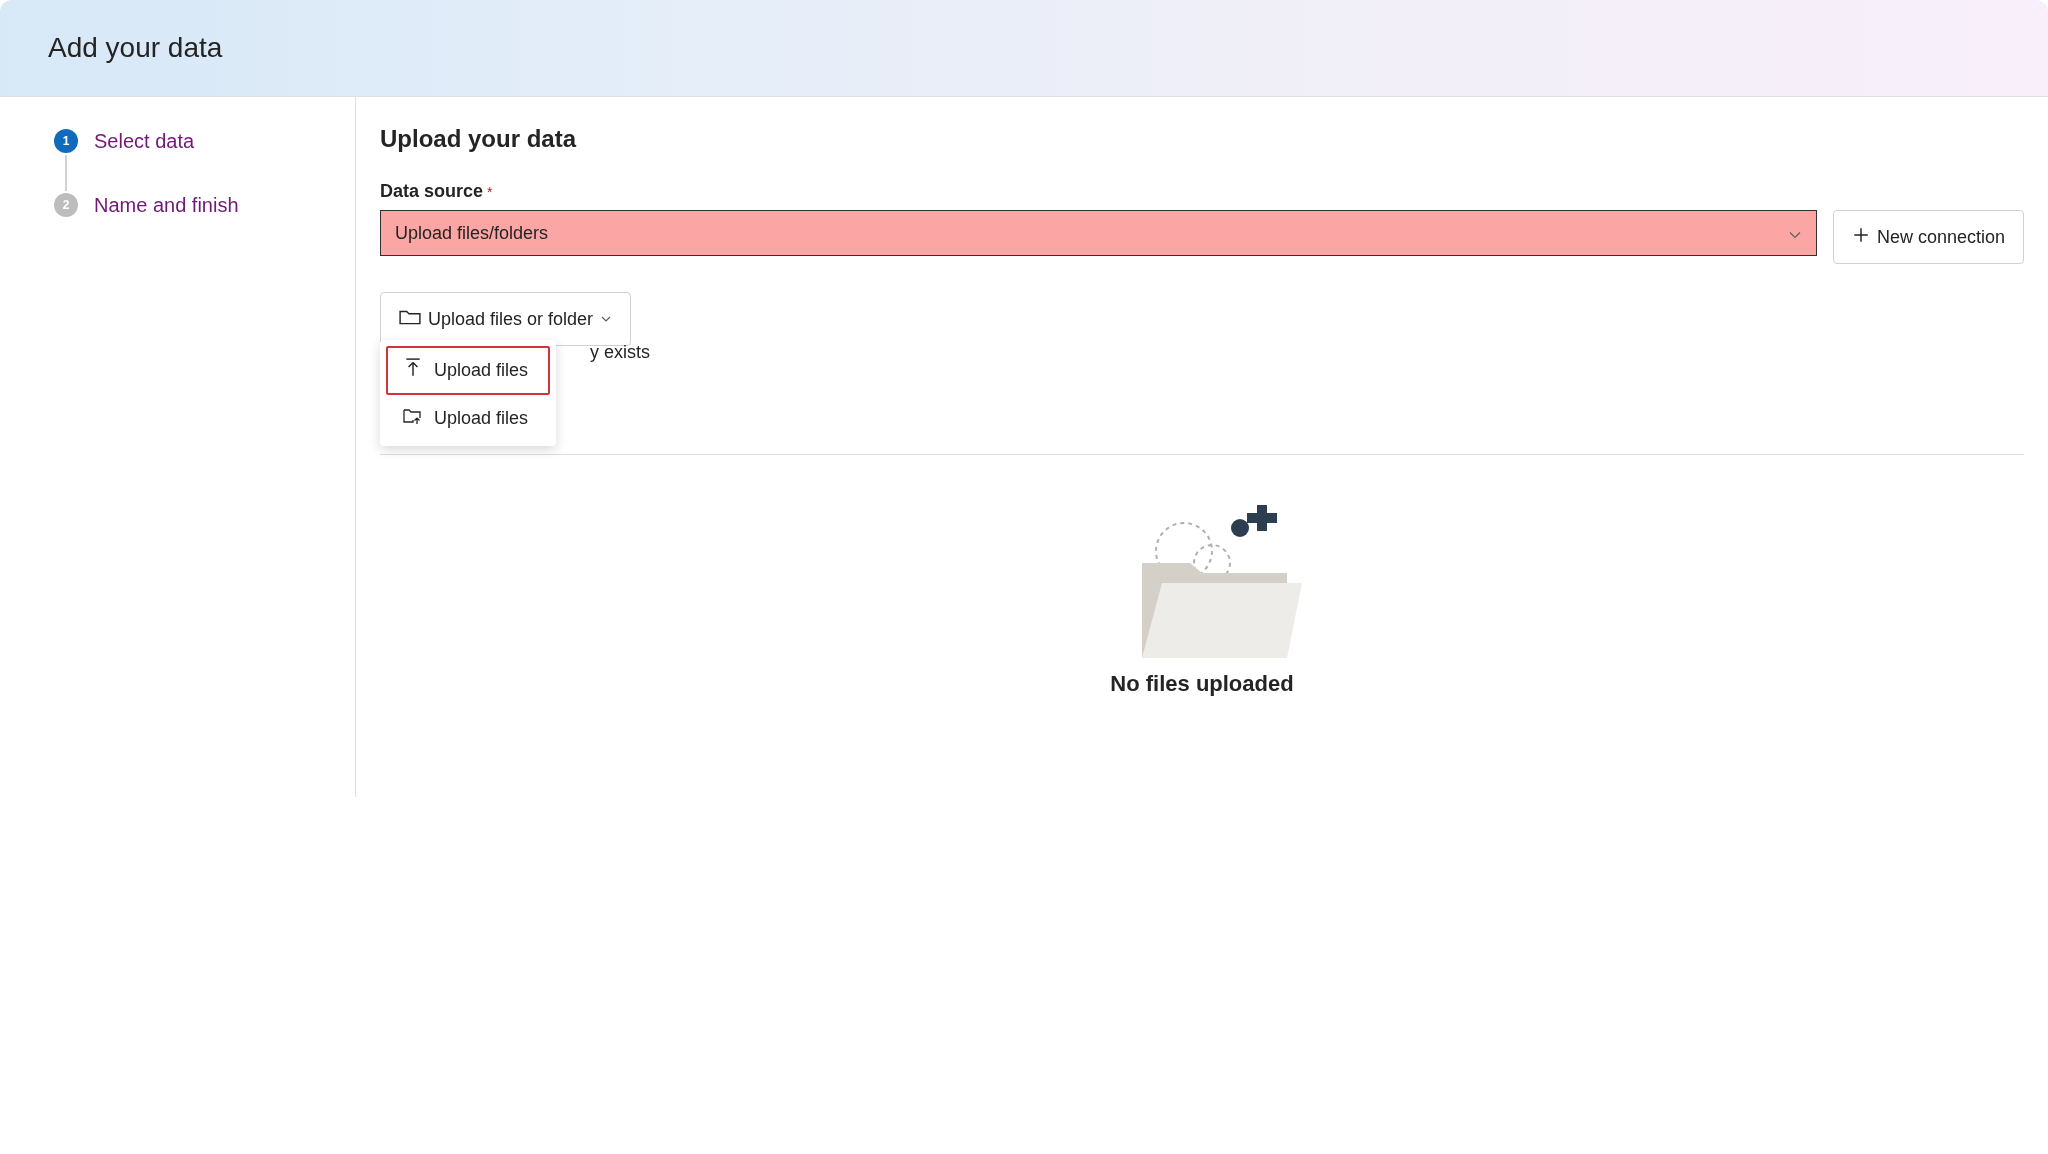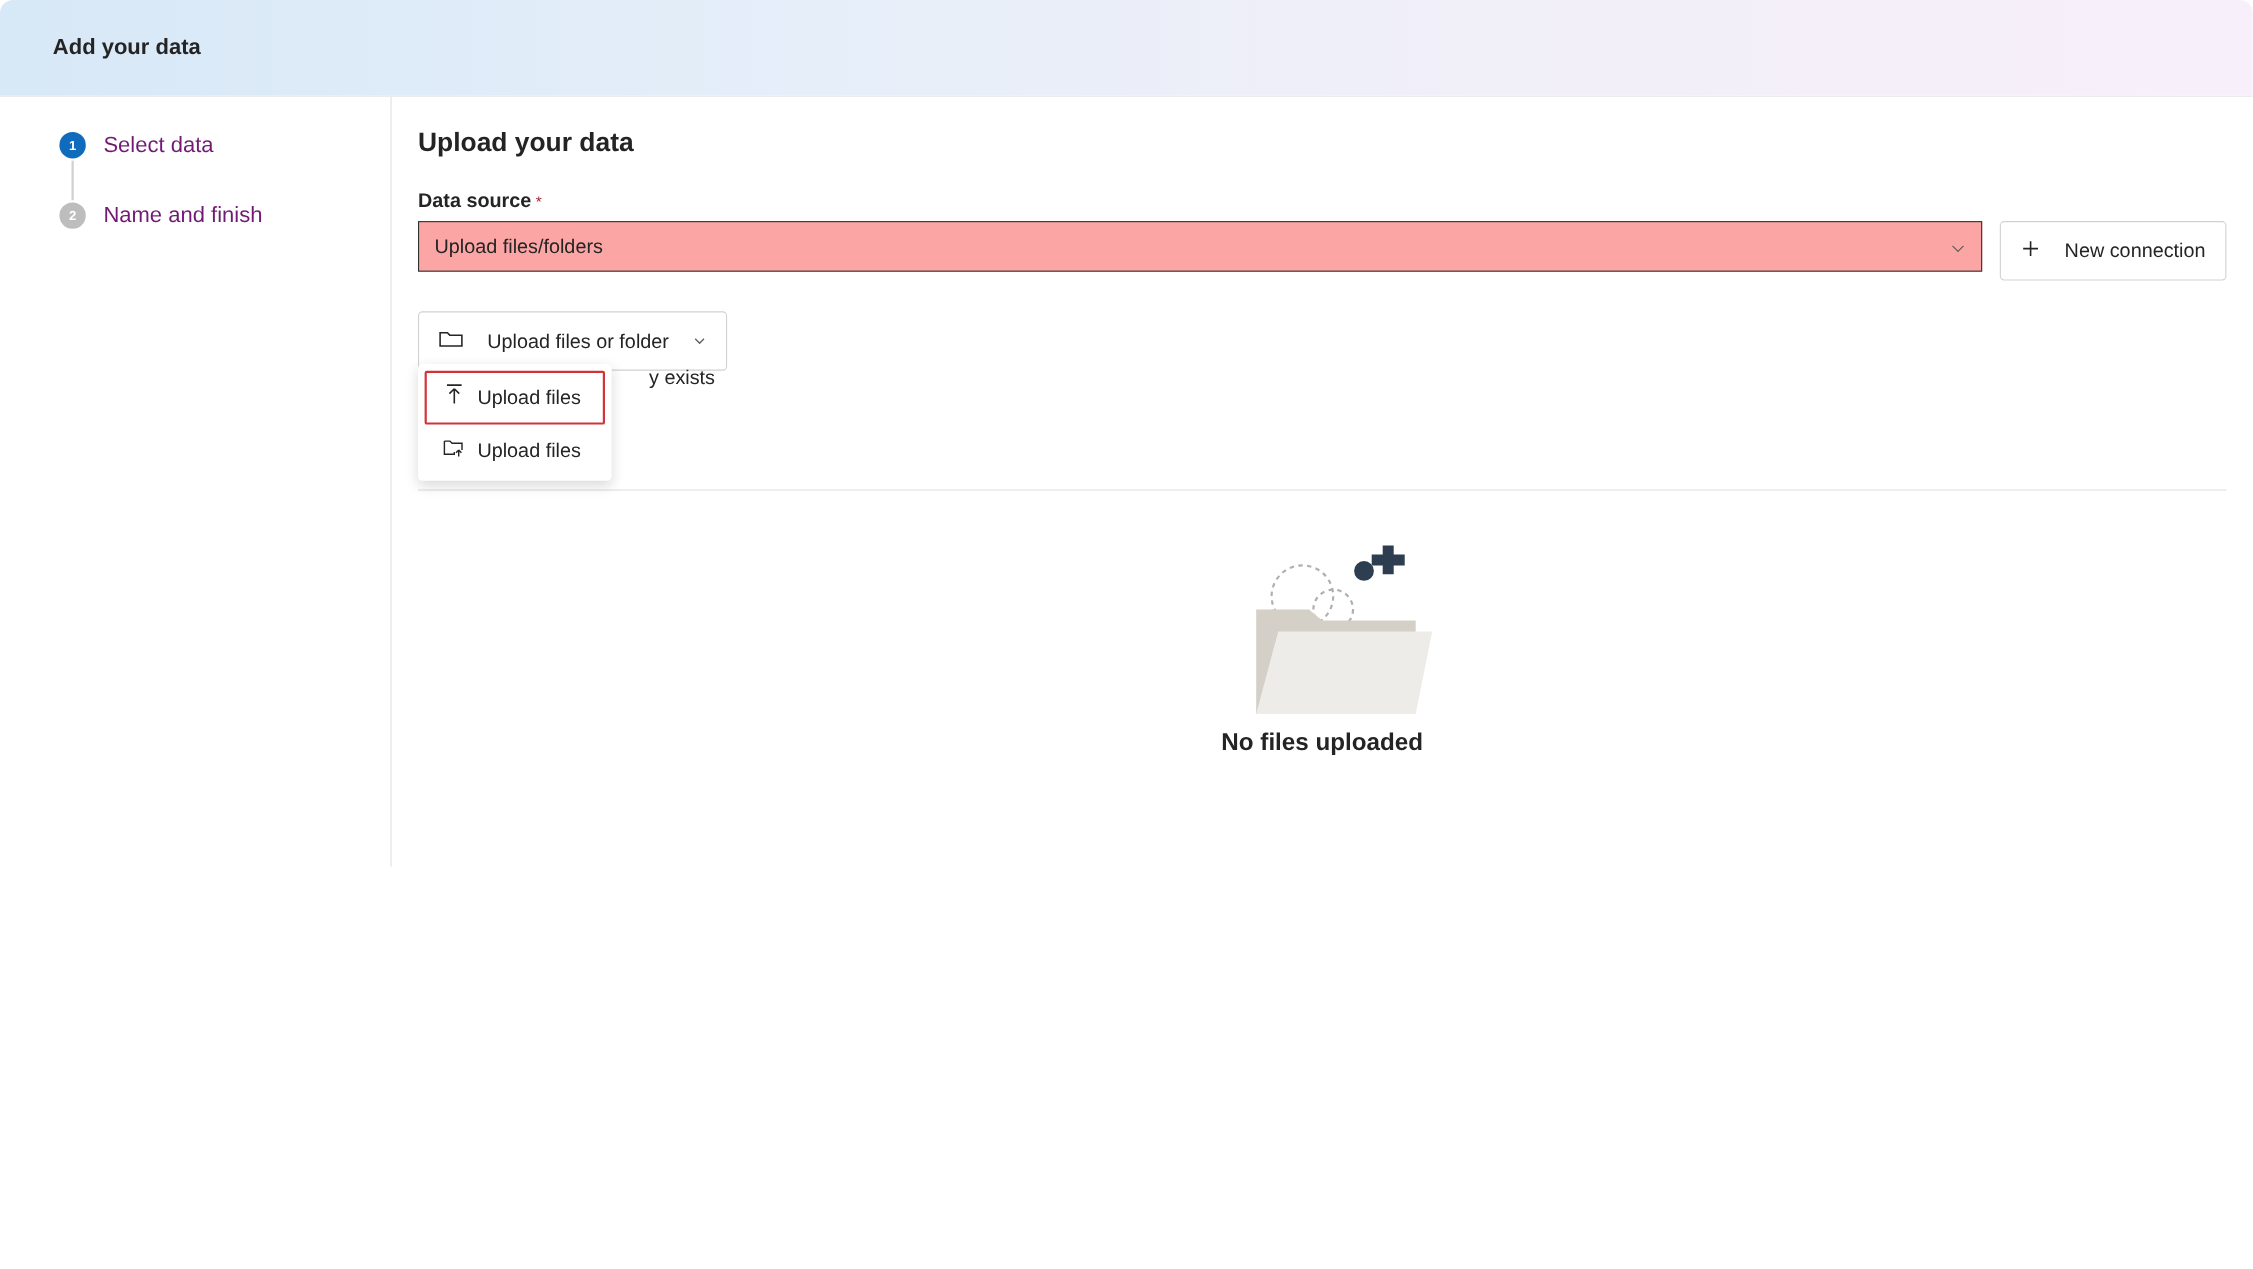--- a/index.html
+++ b/index.html
@@ -13,22 +13,22 @@
       color: #323130;
       background: #fff;
     }
     .header {
       background: linear-gradient(90deg, #d7e8f7 0%, #e5eef9 35%, #f1eff8 65%, #f8effa 100%);
       padding: 32px 48px;
       border-bottom: 1px solid #e1dfdd;
       border-radius: 12px 12px 0 0;
     }
     .header-title {
-      font-size: 20px;
-      font-weight: 700;
+      font-size: 28px;
+      font-weight: 400;
       color: #242424;
     }
     .body {
       display: flex;
       min-height: 700px;
     }
     .sidebar {
       width: 356px;
       border-right: 1px solid #e1dfdd;
       padding: 32px 24px 24px 54px;
@@ -114,21 +114,21 @@
       width: 14px;
       height: 14px;
       display: inline-block;
     }
     .btn {
       border: 1px solid #d1d1d1;
       background: #fff;
       padding: 26px 18px;
       display: inline-flex;
       align-items: center;
-      gap: 22px;
+      gap: 7px;
       font-size: 18px;
       color: #242424;
       cursor: pointer;
       height: 46px;
       border-radius: 4px;
     }
     .btn-upload {
       height: 42px;
     }
     .upload-area {

